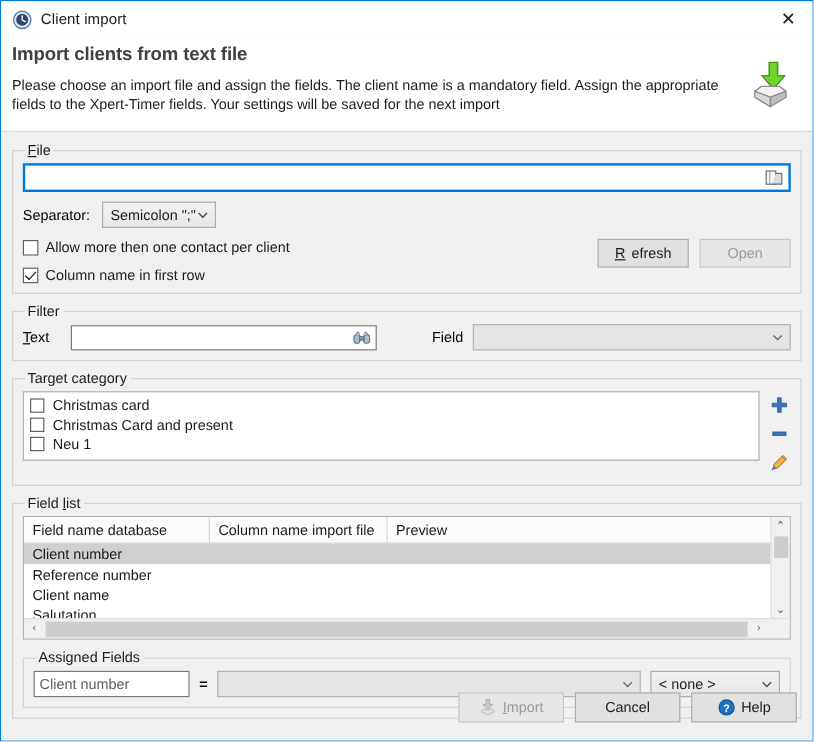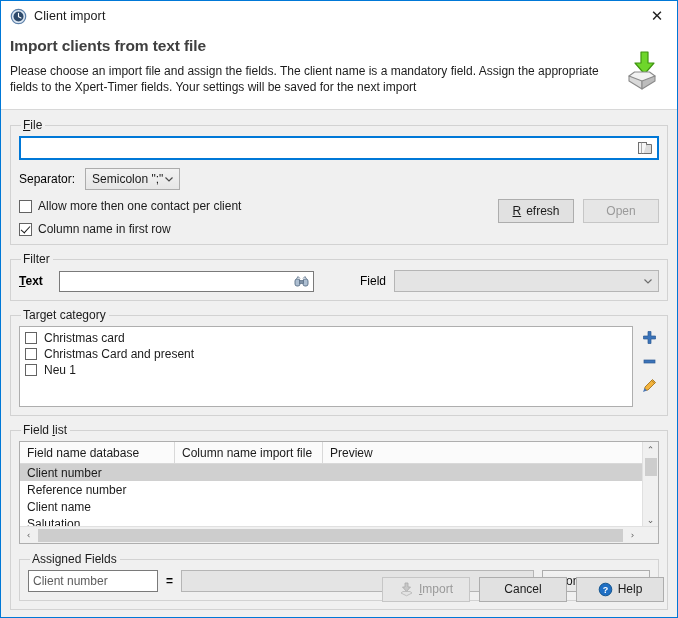--- a/index.html
+++ b/index.html
@@ -196,35 +196,35 @@
   .sep-row { display: flex; align-items: center; gap: 10px; margin-top: 8px; }
   .sep-label { font-size: 12px; }
   .combo.sep { width: 95px; }
   .file-bottom { display: flex; align-items: flex-start; margin-top: 7px; }
   .file-checks { flex: 1; display: flex; flex-direction: column; gap: 7px; }
   .file-buttons { display: flex; gap: 9px; align-items: flex-start; padding-top: 2px; }
   .file-buttons .btn { width: 76px; }
 
   
   .filter-row { display: flex; align-items: center; gap: 8px; }
-  .filter-label { font-size: 12px; width: 32px; font-weight: bold; }
+  .filter-label { font-size: 12px; width: 32px; }
   .filter-text-wrap { position: relative; width: 255px; }
   .filter-text-wrap .textbox { width: 100%; height: 21px; }
   .binocular-icon { position: absolute; right: 5px; top: 4px; width: 15px; height: 13px; }
   .field-label { margin-left: 38px; font-size: 12px; }
   .combo.field { flex: 1; }
 
   
   .target-wrap { display: flex; gap: 6px; }
   .listbox {
     flex: 1;
     box-sizing: border-box;
     border: 1px solid #aeaeae;
     background: #ffffff;
-    height: 81px;
+    height: 58px;
     padding: 3px 0 0 0;
     overflow: hidden;
   }
   .cat-item { display: flex; align-items: center; gap: 7px; padding: 0 0 0 5px; height: 16px; }
   .cat-item .chk { width: 12px; height: 12px; }
   .cat-label { font-size: 12px; color: #1b1b1b; }
   .cat-tools {
     width: 20px;
     display: flex;
     flex-direction: column;

